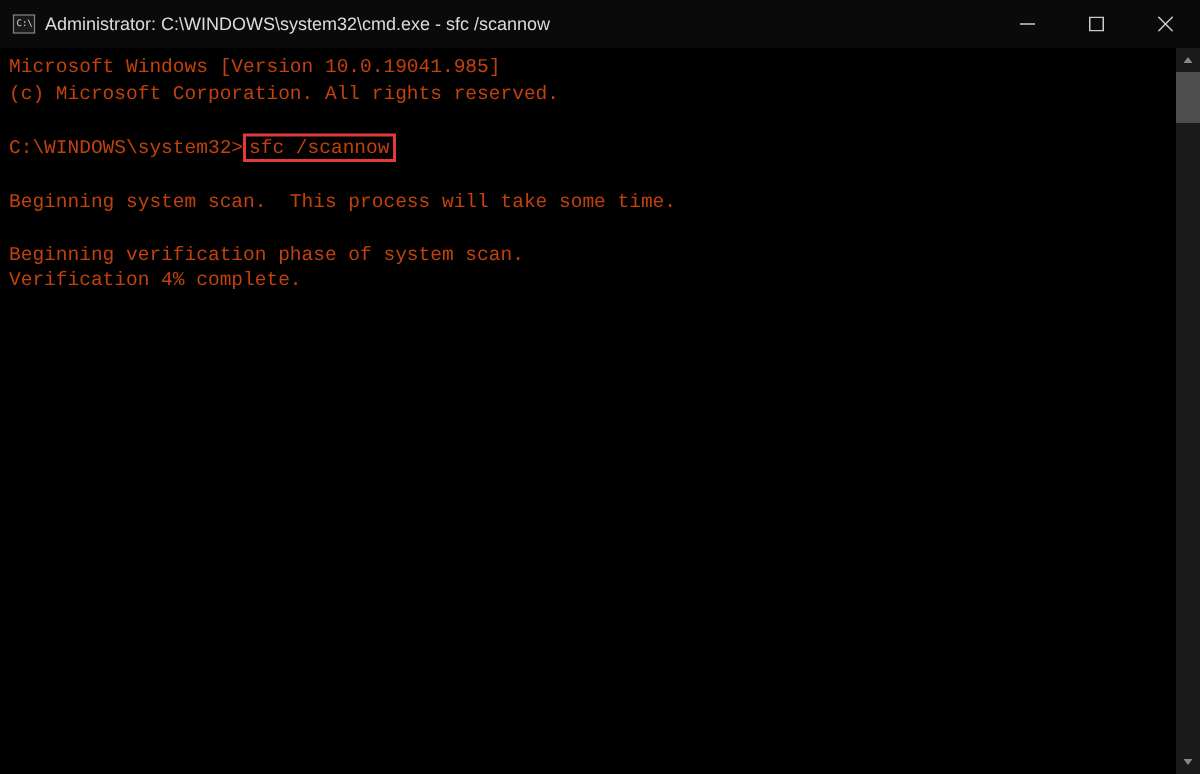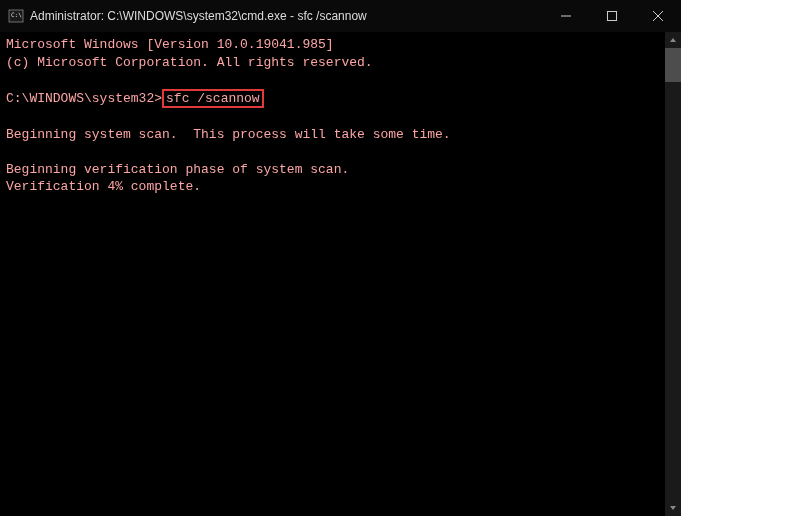--- a/index.html
+++ b/index.html
@@ -8,21 +8,21 @@
       box-sizing: border-box;
     }
     body {
       width: 800px;
       height: 516px;
       background: #ffffff;
       font-family: Consolas, 'Courier New', monospace;
       overflow: hidden;
     }
     .window {
-      width: 681px;
+      width: 800px;
       height: 516px;
       background: #000000;
       display: flex;
       flex-direction: column;
       position: relative;
     }
     .titlebar {
       height: 32px;
       background: #0a0a0a;
       display: flex;
@@ -64,21 +64,21 @@
     }
     .content-area {
       flex: 1;
       display: flex;
       position: relative;
       background: #000000;
     }
     .terminal {
       flex: 1;
       background: #000000;
-      color: #fca5a5;
+      color: #c2410c;
       font-family: Consolas, 'Courier New', monospace;
       font-size: 13px;
       line-height: 1.35;
       padding: 4px 6px;
       white-space: pre;
       overflow: hidden;
     }
     .scrollbar {
       width: 16px;
       background: #1a1a1a;

